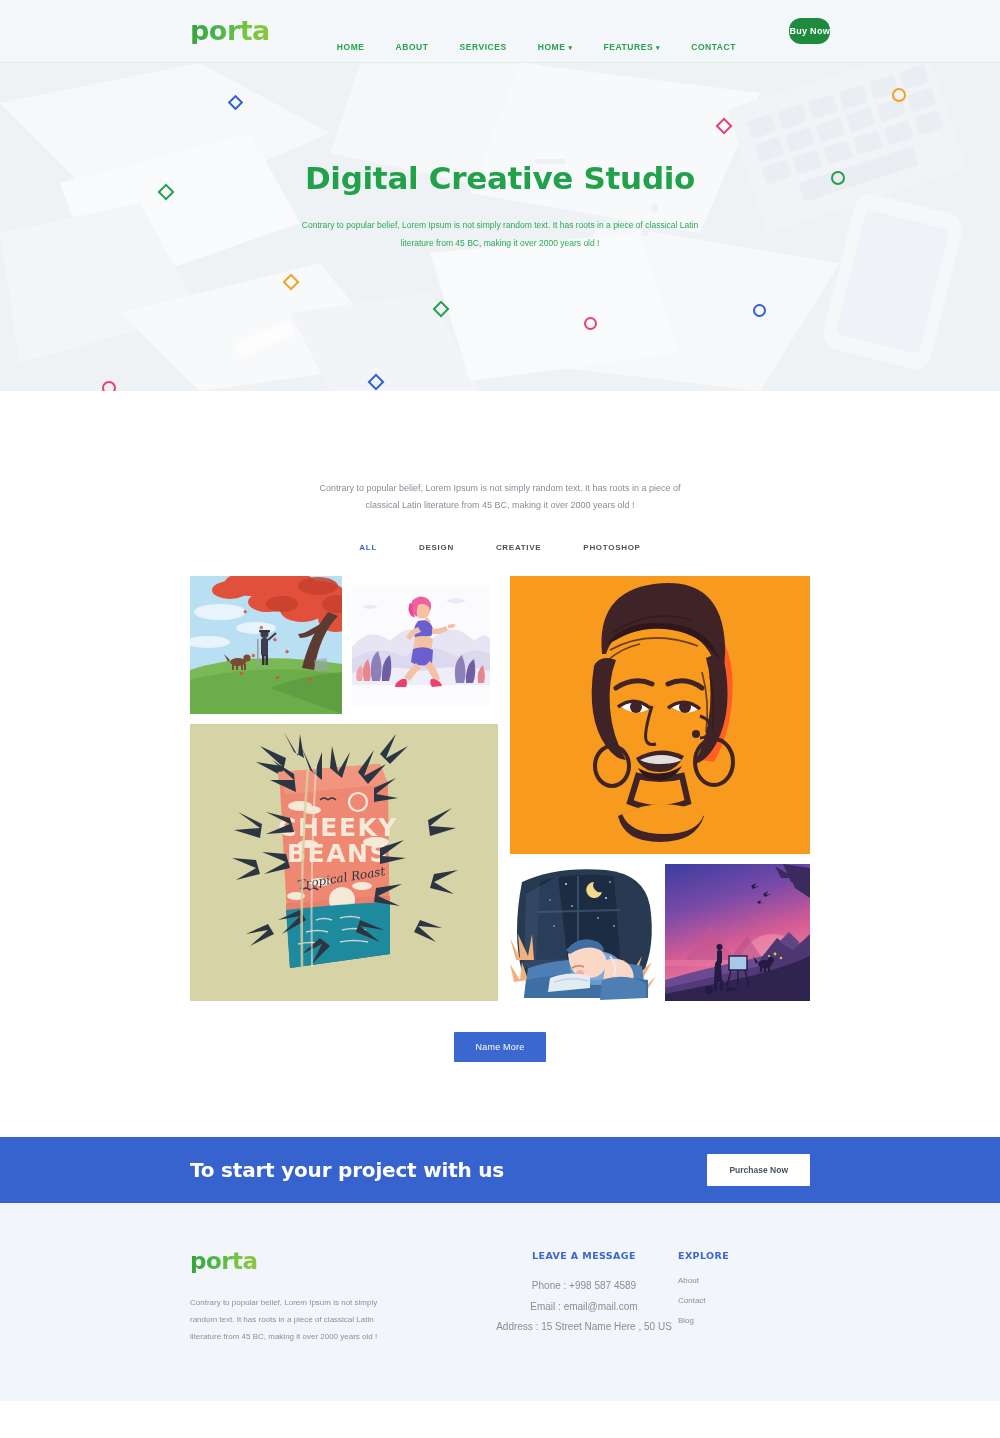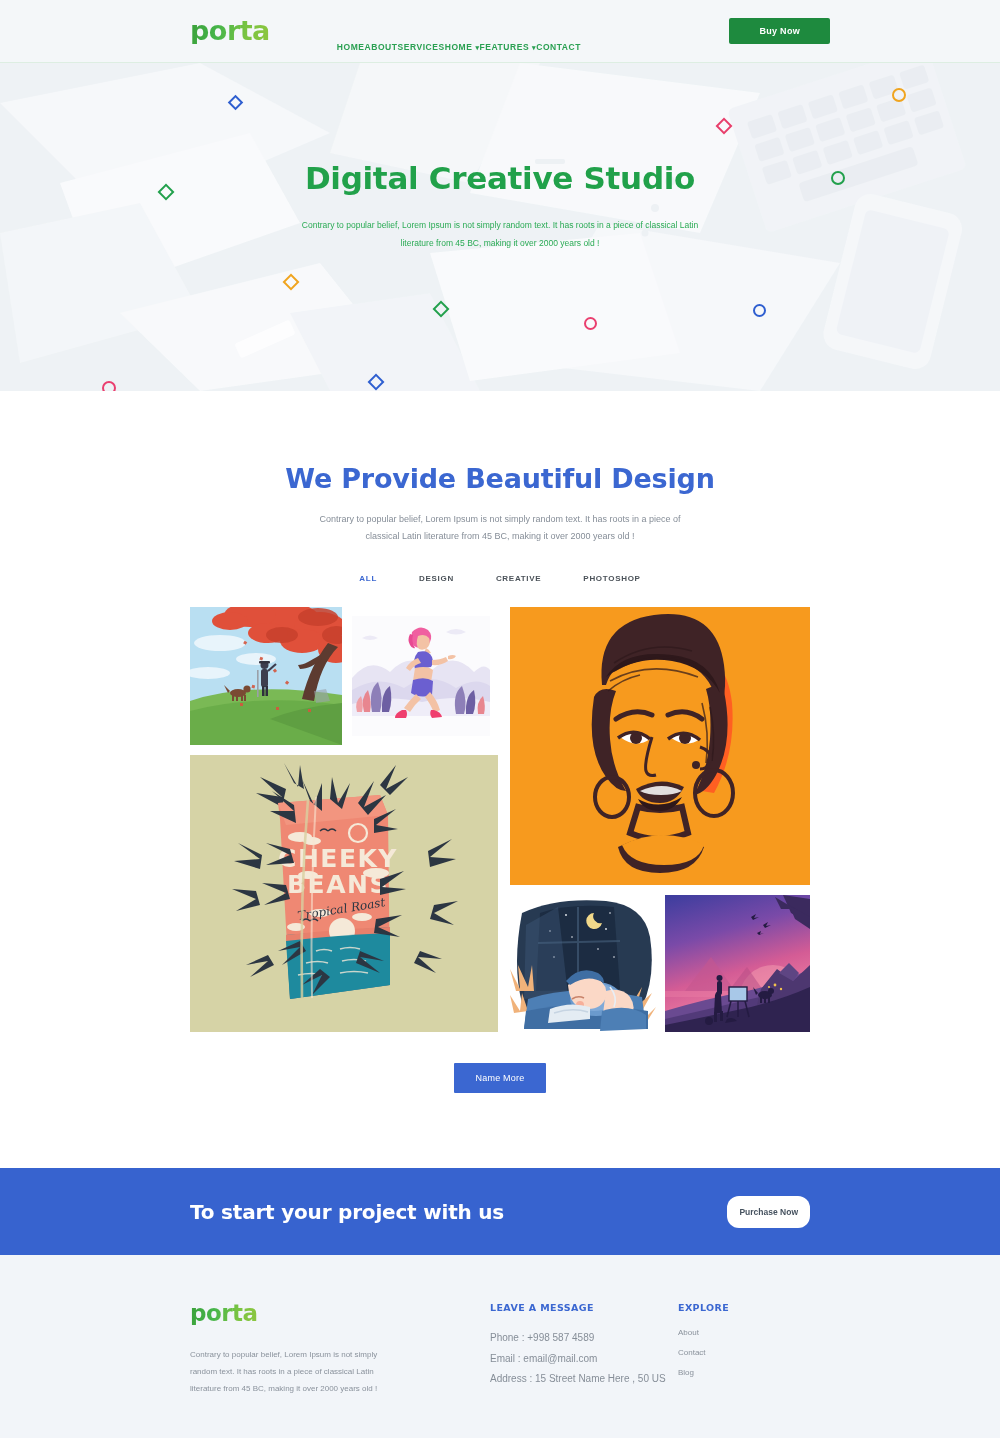--- a/index.html
+++ b/index.html
@@ -38,20 +38,21 @@
     -webkit-background-clip: text;
     background-clip: text;
     color: transparent;
     line-height: 1;
     position: relative;
     top: -1px;
   }
   .nav {
     display: flex;
     align-items: center;
+    gap: 31px;
     margin-left: 67px;
     margin-top: 32px;
   }
   .nav a {
     font-size: 8.5px;
     font-weight: 700;
     letter-spacing: 0.55px;
     color: #2aa052;
     text-decoration: none;
     display: flex;
@@ -61,24 +62,24 @@
   }
   .caret { font-size: 7px; line-height: 1; position: relative; top: 0px; }
   .buy-now {
     margin-left: auto;
     margin-right: 170px;
     background: #1e8a3e;
     color: #fff;
     font-size: 9px;
     font-weight: 700;
     letter-spacing: 0.3px;
-    padding: 8px 30px;
+    padding: 8px 0;
     border: none;
     cursor: pointer;
-    border-radius: 2px;
+    border-radius: 12px;
   }
 
   
   .hero {
     position: relative;
     height: 328px;
     overflow: hidden;
     background:
       linear-gradient(180deg, #f3f6f8 0%, #eef2f5 55%, #e9eef2 100%);
   }
@@ -166,21 +167,21 @@
     padding: 10px 22px;
     cursor: pointer;
     border-radius: 1px;
     letter-spacing: 0.2px;
   }
 
   
   .cta {
     margin-top: 75px;
     background: #3763cf;
-    height: 87px;
+    height: 66px;
     display: flex;
     align-items: center;
   }
   .cta-inner {
     width: 620px;
     margin: 0 auto;
     display: flex;
     align-items: center;
     justify-content: space-between;
   }
@@ -190,23 +191,23 @@
     font-size: 20px;
     font-weight: 700;
     letter-spacing: -0.2px;
   }
   .purchase-now {
     background: #fff;
     color: #46525f;
     border: none;
     font-size: 8.5px;
     font-weight: 600;
-    padding: 11px 12px;
+    padding: 11px 22px;
     cursor: pointer;
-    border-radius: 12px;
+    border-radius: 1px;
   }
 
   
   .footer { background: #f2f5f9; height: 198px; padding-top: 47px; }
   .footer-inner { width: 620px; margin: 0 auto; display: flex; }
   .f-brand { width: 300px; }
   .f-logo {
     font-family: "DejaVu Sans", sans-serif;
     font-size: 23px;
     font-weight: 700;
@@ -219,21 +220,21 @@
     display: inline-block;
   }
   .f-about {
     margin-top: 22px;
     font-size: 8px;
     line-height: 2.1;
     color: #8a929c;
     width: 205px;
   }
   .f-col { }
-  .f-msg { width: 188px; }
+  .f-msg { width: 188px; text-align: center; }
   .f-head {
     font-family: "DejaVu Sans", sans-serif;
     font-size: 9.5px;
     font-weight: 700;
     letter-spacing: 0.4px;
     color: #3b67d1;
     margin-bottom: 15px;
   }
   .f-line { font-size: 10px; color: #868e98; line-height: 2.05; }
   .f-links { display: flex; flex-direction: column; gap: 11px; }
@@ -340,21 +341,20 @@
     <div class="confetti ci" style="left: 831px; top: 108px; width: 14px; height: 14px; border-width: 2.5px; border-color: rgb(34, 160, 76);"></div>
     <div class="confetti sq" style="left: 285px; top: 213px; width: 12px; height: 12px; border-width: 2.5px; border-color: rgb(240, 164, 30);"></div>
     <div class="confetti sq" style="left: 435px; top: 240px; width: 12px; height: 12px; border-width: 2.5px; border-color: rgb(34, 160, 76);"></div>
     <div class="confetti ci" style="left: 584px; top: 254px; width: 13px; height: 13px; border-width: 2.5px; border-color: rgb(234, 63, 111);"></div>
     <div class="confetti ci" style="left: 753px; top: 241px; width: 13px; height: 13px; border-width: 2.5px; border-color: rgb(47, 95, 208);"></div>
     <div class="confetti ci" style="left: 102px; top: 318px; width: 14px; height: 14px; border-width: 2.5px; border-color: rgb(234, 63, 111);"></div>
     <div class="confetti sq" style="left: 370px; top: 313px; width: 12px; height: 12px; border-width: 2.5px; border-color: rgb(47, 95, 208);"></div>
   </section>
 
 <section class="portfolio">
-  <h2 class="section-title">We Provide Beautiful Design</h2>
   <p class="section-sub">
     <span>Contrary to popular belief, Lorem Ipsum is not simply random text. It has roots in a piece of</span>
     <span>classical Latin literature from 45 BC, making it over 2000 years old !</span>
   </p>
 
   <div class="filters">
     <span class="active">ALL</span>
     <span>DESIGN</span>
     <span>CREATIVE</span>
     <span>PHOTOSHOP</span>

